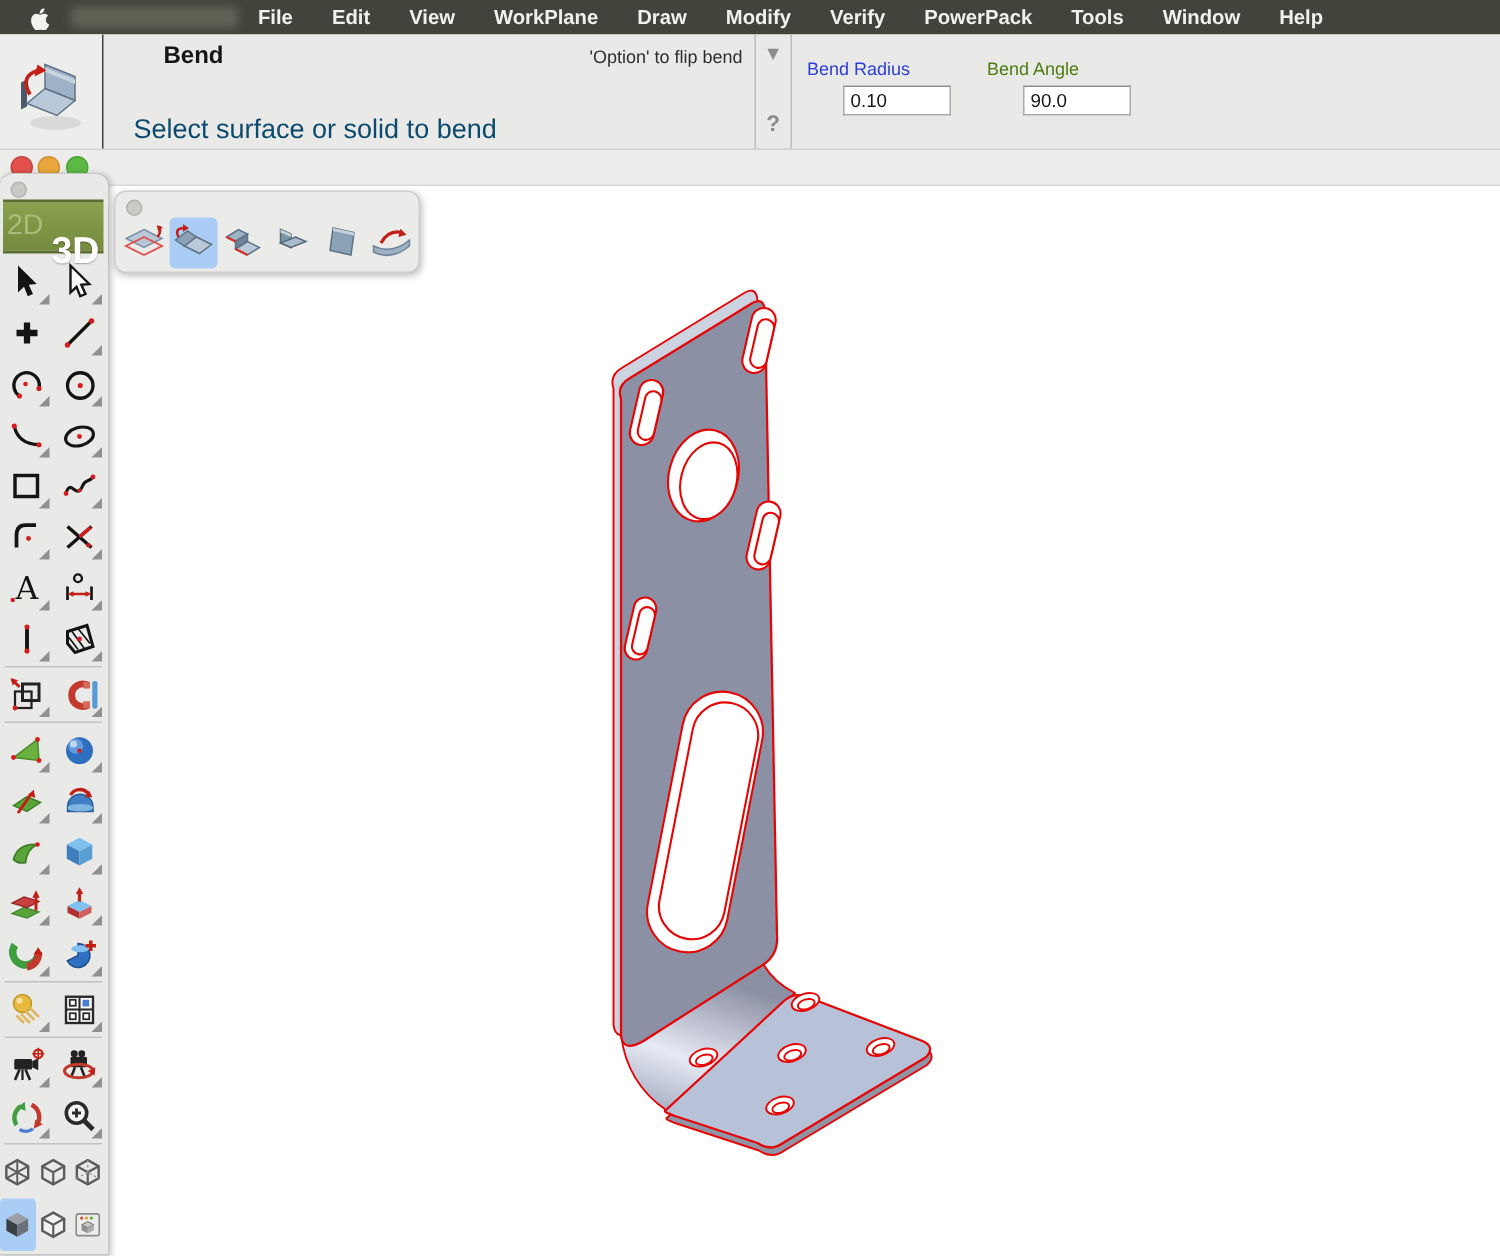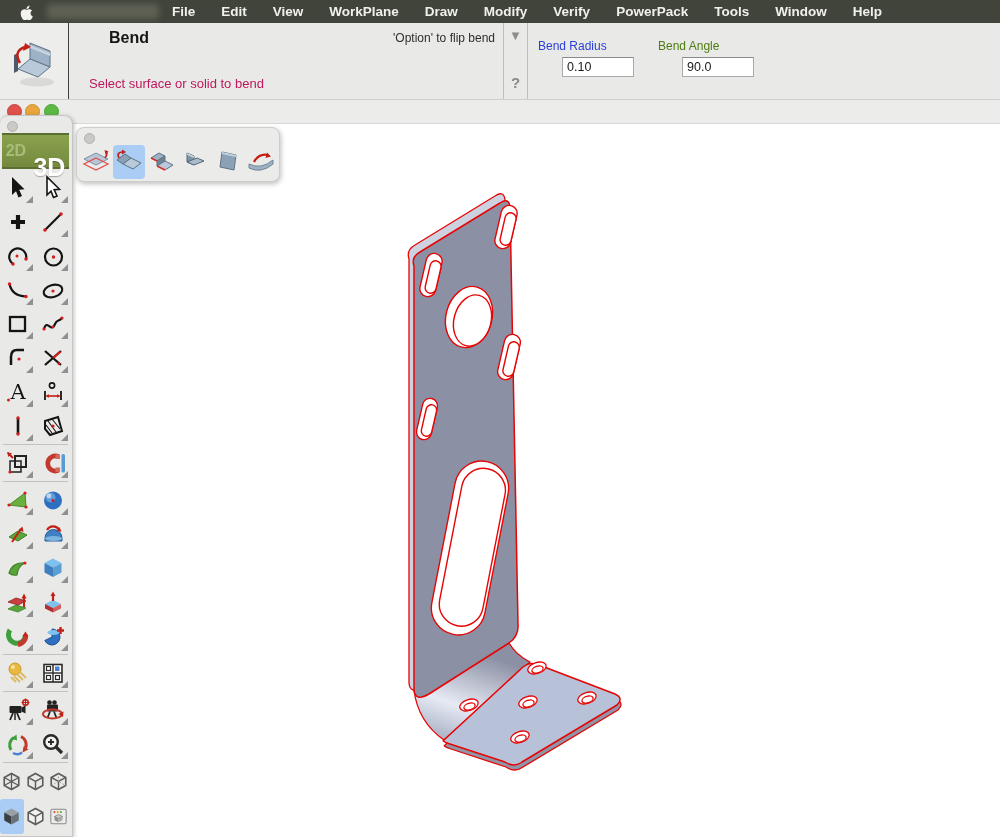--- a/index.html
+++ b/index.html
@@ -13,21 +13,21 @@
   #menubar .mitem{padding:0 13px;cursor:default;font-weight:bold;}
   
   #toolpanel{position:absolute;left:0;top:23px;width:1000px;height:76px;background:#e9e9e7;
     border-bottom:1px solid #cfcfcd;z-index:6;display:flex;}
   #tp-icon{width:68px;height:76px;display:flex;align-items:center;justify-content:center;
     border-right:1px solid #3f3f3f;background:#ededeb;}
   #tp-main{width:434px;padding:6px 8px 6px 20px;display:flex;flex-direction:column;justify-content:space-between;box-sizing:border-box;}
   #tp-row1{display:flex;justify-content:space-between;align-items:flex-start;margin-left:20px;}
   #tp-title{font-size:16px;font-weight:bold;color:#161616;}
   #tp-hint{font-size:12px;color:#2e2e2e;margin-top:2px;}
-  #tp-prompt{font-size:13px;color:#be185d;padding-bottom:4px;margin-top:29px;}
+  #tp-prompt{font-size:18px;color:#0c4a6e;padding-bottom:4px;margin-top:29px;}
   #tp-col{width:25px;border-left:1px solid #bdbdbb;border-right:1px solid #bdbdbb;
     display:flex;flex-direction:column;align-items:center;justify-content:space-between;padding:6px 0 8px 0;box-sizing:border-box;}
   #tp-col .tri{color:#8d8d8d;font-size:13px;line-height:13px;cursor:pointer;}
   #tp-col .q{color:#8a8a8a;font-size:15px;font-weight:bold;cursor:pointer;}
   #tp-fields{display:flex;gap:24px;padding:16px 0 0 10px;}
   .field{display:flex;flex-direction:column;}
   .field label{font-size:12px;margin-bottom:4px;color:#4d7c0f;}
   .field.blue label{color:#2b3ed6;}
   .field input{width:62px;height:16px;border:1px solid #a9a9a9;border-top-color:#8a8a8a;
     background:#fff;font-size:12.5px;font-family:"Liberation Sans",sans-serif;padding:1px 4px;color:#1a1a1a;margin-left:24px;}
@@ -42,21 +42,21 @@
     font-size:13px;font-weight:bold;color:#3a3a3a;}
   
   #palette{position:absolute;left:0;top:115px;width:73px;height:722px;background:#e9e9e7;
     border:1px solid #c6c6c4;border-left:none;border-radius:9px 9px 0 0;z-index:5;
     box-shadow:1px 1px 4px rgba(0,0,0,0.25);box-sizing:border-box;}
   .pal-close{position:absolute;left:7px;top:5px;width:9px;height:9px;border-radius:50%;
     background:#c9c9c6;border:1px solid #b2b2af;cursor:pointer;}
   #toggle{position:absolute;left:2px;top:17px;width:67px;height:36px;
     background:linear-gradient(#8aa24e,#74893e);border-top:2px solid #5c6f33;border-bottom:2px solid #5c6f33;
     display:flex;align-items:center;justify-content:space-around;cursor:pointer;box-sizing:border-box;}
-  #toggle .t2d{color:#a9bd7a;font-size:16px;font-weight:bold;}
+  #toggle .t2d{color:#a9bd7a;font-size:19px;font-weight:normal;}
   #toggle .t3d{color:#ffffff;font-size:25px;font-weight:bold;text-shadow:0 1px 1px rgba(0,0,0,.3);margin-top:32px;}
   #grid{position:absolute;left:0;top:55px;width:71px;}
   .row{display:flex;}
   .cell{position:relative;width:35px;height:34px;display:flex;align-items:center;justify-content:center;cursor:pointer;}
   .corner{position:absolute;right:2px;bottom:2px;width:0;height:0;border-style:solid;
     border-width:0 0 7px 7px;border-color:transparent transparent #909090 transparent;}
   .hr{height:1px;background:#c2c2c0;margin:1px 3px;}
   .row3{display:flex;}
   .cell-sm{position:relative;width:23.6px;height:35px;display:flex;align-items:center;justify-content:center;cursor:pointer;}
   .cell-sm.sel{background:#a9cdf4;border-radius:3px;}

